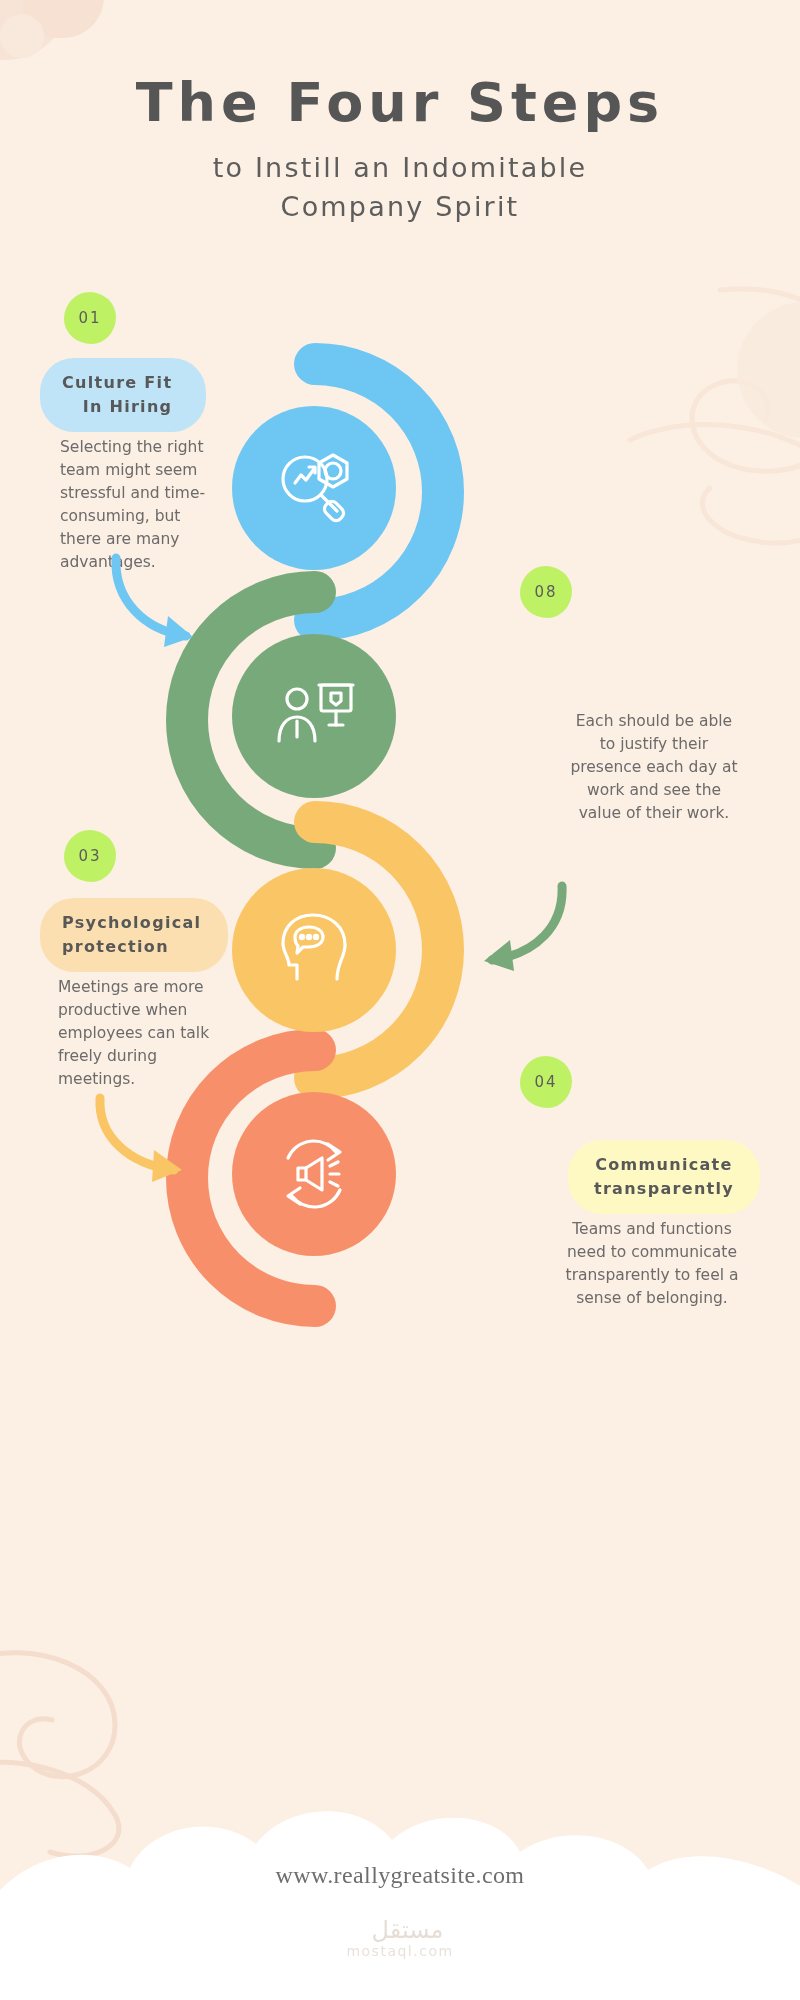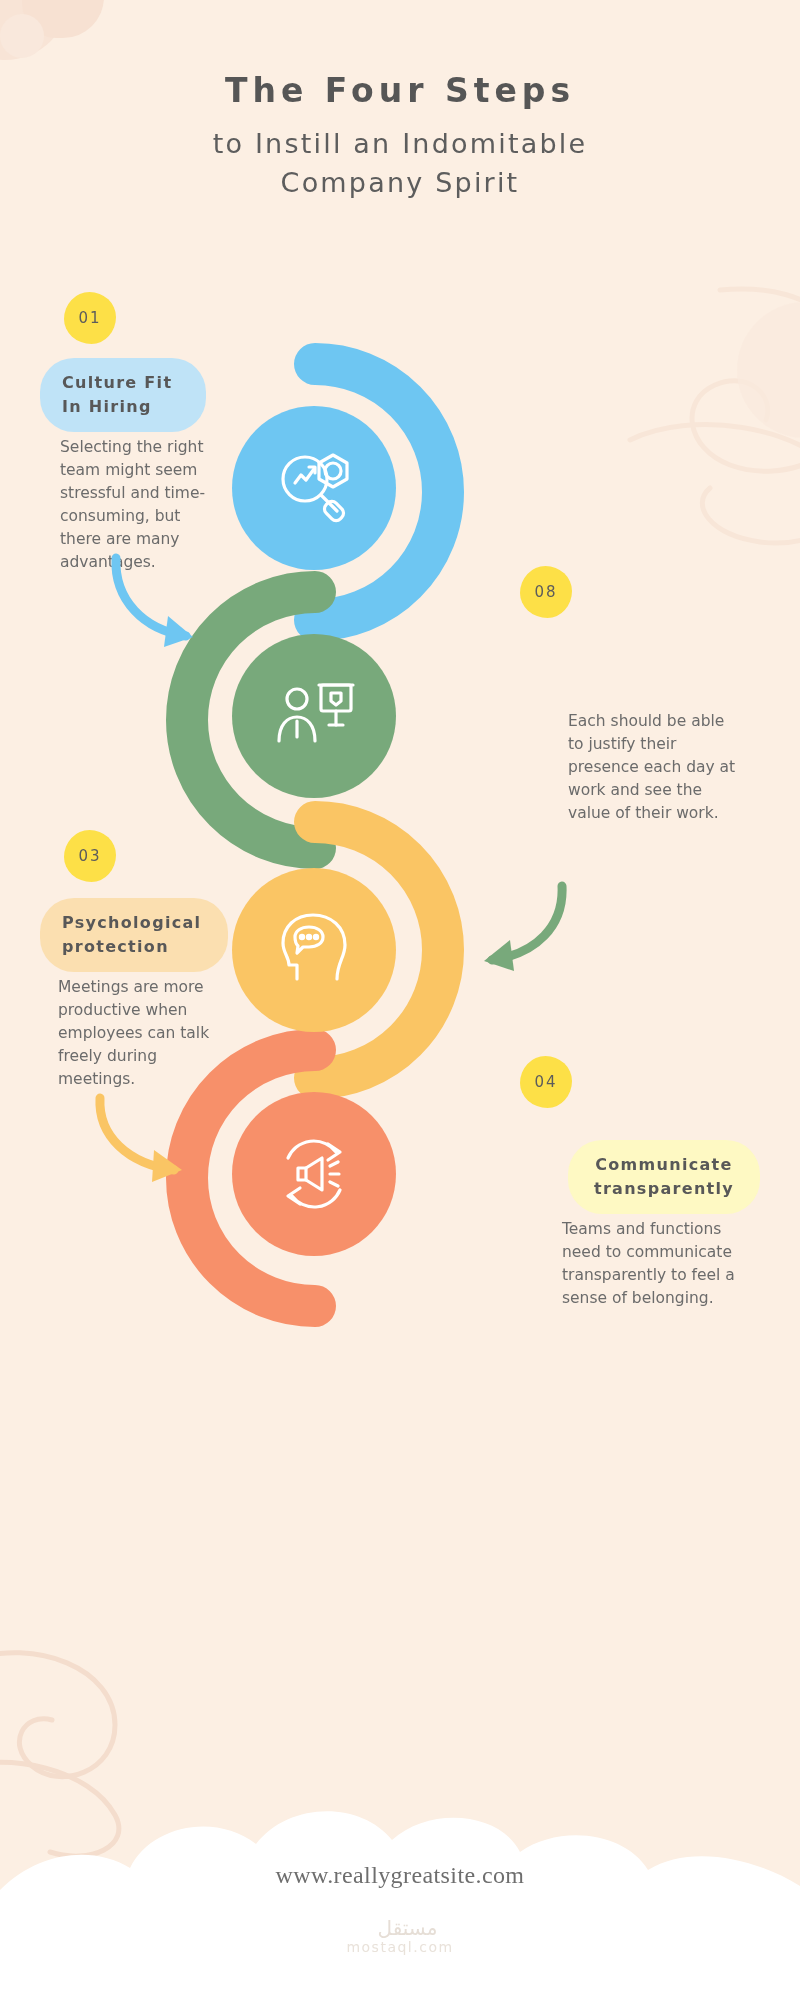--- a/index.html
+++ b/index.html
@@ -47,21 +47,21 @@
     position: absolute; left: 0; right: 0; bottom: 0; height: 260px;
   }
 
   
   .header {
     position: absolute; left: 0; right: 0; top: 72px;
     text-align: center;
   }
   .title {
     font-family: "DejaVu Sans", sans-serif;
-    font-size: 33px;
+    font-size: 54px;
     font-weight: bold;
     letter-spacing: 5px;
     color: #565656;
     line-height: 1.14;
   }
   .subtitle {
     margin-top: 14px;
     font-family: "DejaVu Sans", sans-serif;
     font-size: 27px;
     font-weight: normal;
@@ -78,21 +78,21 @@
     position: absolute;
     border-radius: 50%;
     display: flex; align-items: center; justify-content: center;
   }
   .node svg { display: block; }
 
   
   .badge {
     position: absolute;
     width: 52px; height: 52px;
-    background: #fde047;
+    background: #bef264;
     border-radius: 49% 51% 47% 53% / 52% 48% 52% 48%;
     display: flex; align-items: center; justify-content: center;
     font-family: "DejaVu Sans", sans-serif;
     font-size: 15px;
     letter-spacing: 2px;
     color: #5c5c5c;
   }
 
   
   .pill {
@@ -111,41 +111,41 @@
 
   
   .desc {
     position: absolute;
     font-family: "DejaVu Sans", sans-serif;
     font-size: 15.5px;
     line-height: 1.48;
     color: #6b6b6b;
   }
   .desc.left  { text-align: left; }
-  .desc.right { text-align: left; margin-left: 25px; }
+  .desc.right { text-align: center; margin-left: 25px; }
 
   
   .arrow { position: absolute; }
 
   
   .footer-url {
     position: absolute; left: 0; right: 0; top: 1862px;
     text-align: center;
     font-family: Liberation Serif, serif;
     font-size: 24px;
     color: #6e6e6e;
     letter-spacing: 0.4px;
   }
   .watermark {
     position: absolute; left: 0; right: 0; top: 1916px;
     text-align: center;
   }
   .watermark .wm-ar {
     font-family: "DejaVu Sans", sans-serif;
-    font-size: 20px;
+    font-size: 24px;
     color: #e6ded6;
     letter-spacing: 1px;
     margin-left: 15px;
   }
   .watermark .wm-en {
     font-family: "DejaVu Sans", sans-serif;
     font-size: 14px;
     color: #e9e2da;
     letter-spacing: 1.5px;
     margin-top: -1px;
@@ -194,21 +194,21 @@
 
     <path id="arc2" d="M 315 592 A 128 128 0 1 0 315 848" fill="none" stroke="#78a97b" stroke-width="42" stroke-linecap="round"></path>
 
     <path id="arc3" d="M 315 822 A 128 128 0 1 1 315 1078" fill="none" stroke="#fac564" stroke-width="42" stroke-linecap="round"></path>
 
     <path id="arc4" d="M 315 1050 A 128 128 0 1 0 315 1306" fill="none" stroke="#f7906a" stroke-width="42" stroke-linecap="round"></path>
   </svg>
 
   <div class="badge" style="left:64px; top:292px;">01</div>
 
-  <div class="pill" style="left:40px; top:358px; width:166px; background:#bfe3f7;">
+  <div class="pill" style="left:40px; top:358px; width:166px; background:#bfe3f7;text-align:right;">
     <span><span>Culture Fit</span><br><span>In Hiring</span></span>
   </div>
 
   <div class="desc left" style="left:60px; top:436px; width:152px;">Selecting the right team might seem stressful and time-consuming, but there are many advantages.</div>
 
   <div class="node" style="left:232px; top:406px; width:164px; height:164px; background:#6ec6f2;">
     <svg width="86" height="86" viewBox="0 0 86 86">
       <g fill="none" stroke="#ffffff" stroke-width="3.2" stroke-linecap="round" stroke-linejoin="round">
         <circle cx="34" cy="34" r="22"></circle>
         <line x1="50" y1="50" x2="66" y2="66"></line>

